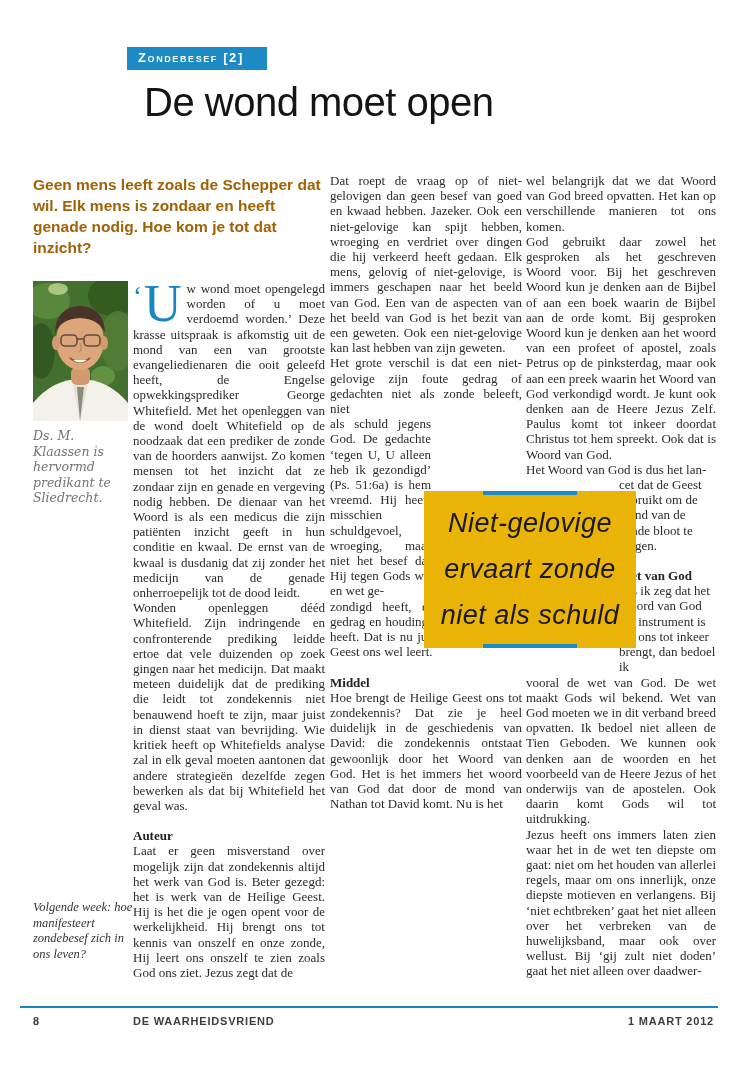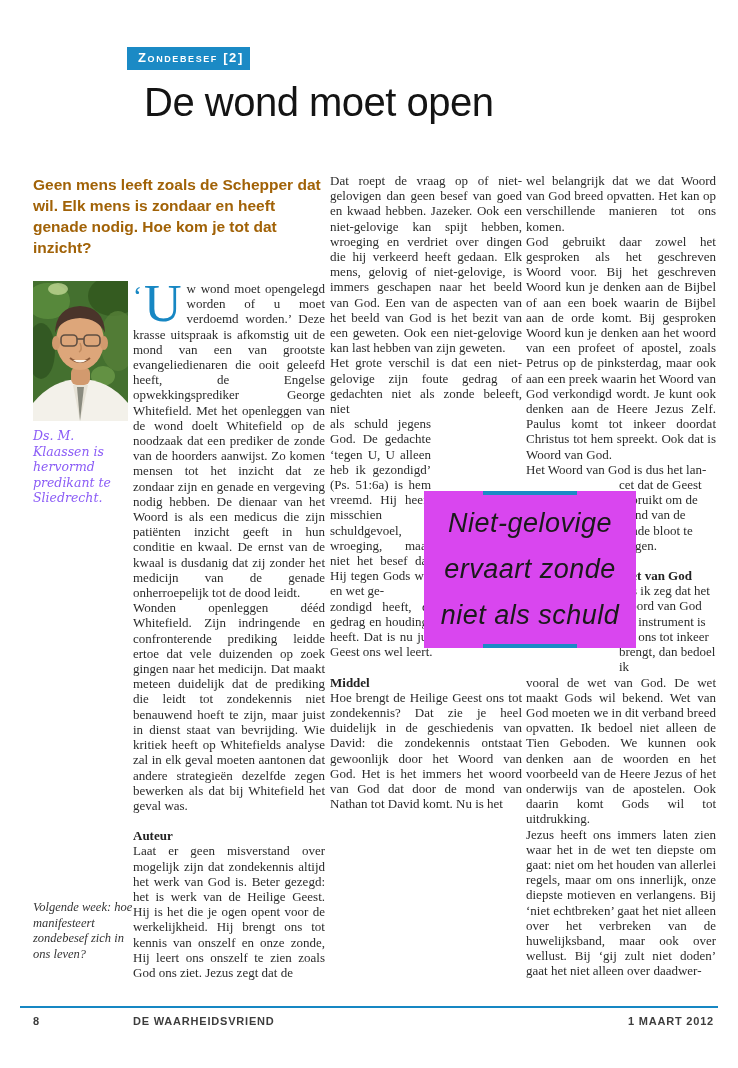--- a/index.html
+++ b/index.html
@@ -5,21 +5,21 @@
   * { margin:0; padding:0; box-sizing:border-box; }
   html,body { width:738px; height:1068px; background:#ffffff; overflow:hidden; }
   body { position:relative; font-family:"Liberation Serif", serif; }
 
   .tag {
     position:absolute; left:127px; top:47px;
     background:#1b8ac5; color:#ffffff;
     font-family:"Liberation Sans", sans-serif;
     font-weight:bold; font-size:13px; line-height:13px;
     font-variant:small-caps; letter-spacing:1.6px;
-    padding:4px 6px 6px 11px;
+    padding:4px 23px 6px 11px;
   }
 
   .title {
     position:absolute; left:144px; top:80px;
     font-family:"Liberation Sans", sans-serif;
     font-weight:normal; font-size:40px; letter-spacing:-0.5px;
     color:#141414;
     text-align:center;
   }
 
@@ -28,21 +28,21 @@
     font-family:"Liberation Sans", sans-serif;
     font-weight:bold; font-size:15.5px; line-height:21px;
     color:#a16207;
   }
 
   
   .photo-fig { position:absolute; left:33px; top:281px; width:95px; }
   .photo-fig svg { display:block; width:95px; height:140px; }
   .caption {
     margin-top:7px; width:100px;
-    font-style:italic; font-size:12.5px; line-height:15.5px; color:#8b5cf6;
+    font-style:italic; font-size:12.5px; line-height:15.5px; color:#737373;
     font-family:"DejaVu Serif", serif;
   }
   .margin-note {
     position:absolute; left:33px; top:900px; width:103px;
     font-style:italic; font-size:12.5px; line-height:15.5px; color:#333;
     font-family:Liberation Serif, serif;
   }
 
   
   .col {
@@ -67,21 +67,21 @@
     float:left; color:#1787c3;
     font-size:52px; line-height:42px; padding-right:5px; padding-top:2px;
   }
 
   .narrow-right { width:101px; }               
   .narrow-left  { width:97px; margin-left:93px; text-align:left; } 
   .narrow-left h3 { margin-top:15px; }
 
   .pullquote {
     position:absolute; left:424px; top:491px; width:212px;
-    text-align:center; background:#d946ef;
+    text-align:center; background:#eab308;
   }
   .pq-line { width:94px; height:4px; background:#1b8ac5; margin:0 auto; }
   .pq-text {
     font-family:"Liberation Sans", sans-serif;
     font-style:italic; font-size:27px; line-height:46px;
     color:#1a1a1a; margin:5px 0 6px 0; letter-spacing:0.5px;
   }
 
   .footer-rule {
     position:absolute; left:20px; top:1006px; width:698px; height:2px;

